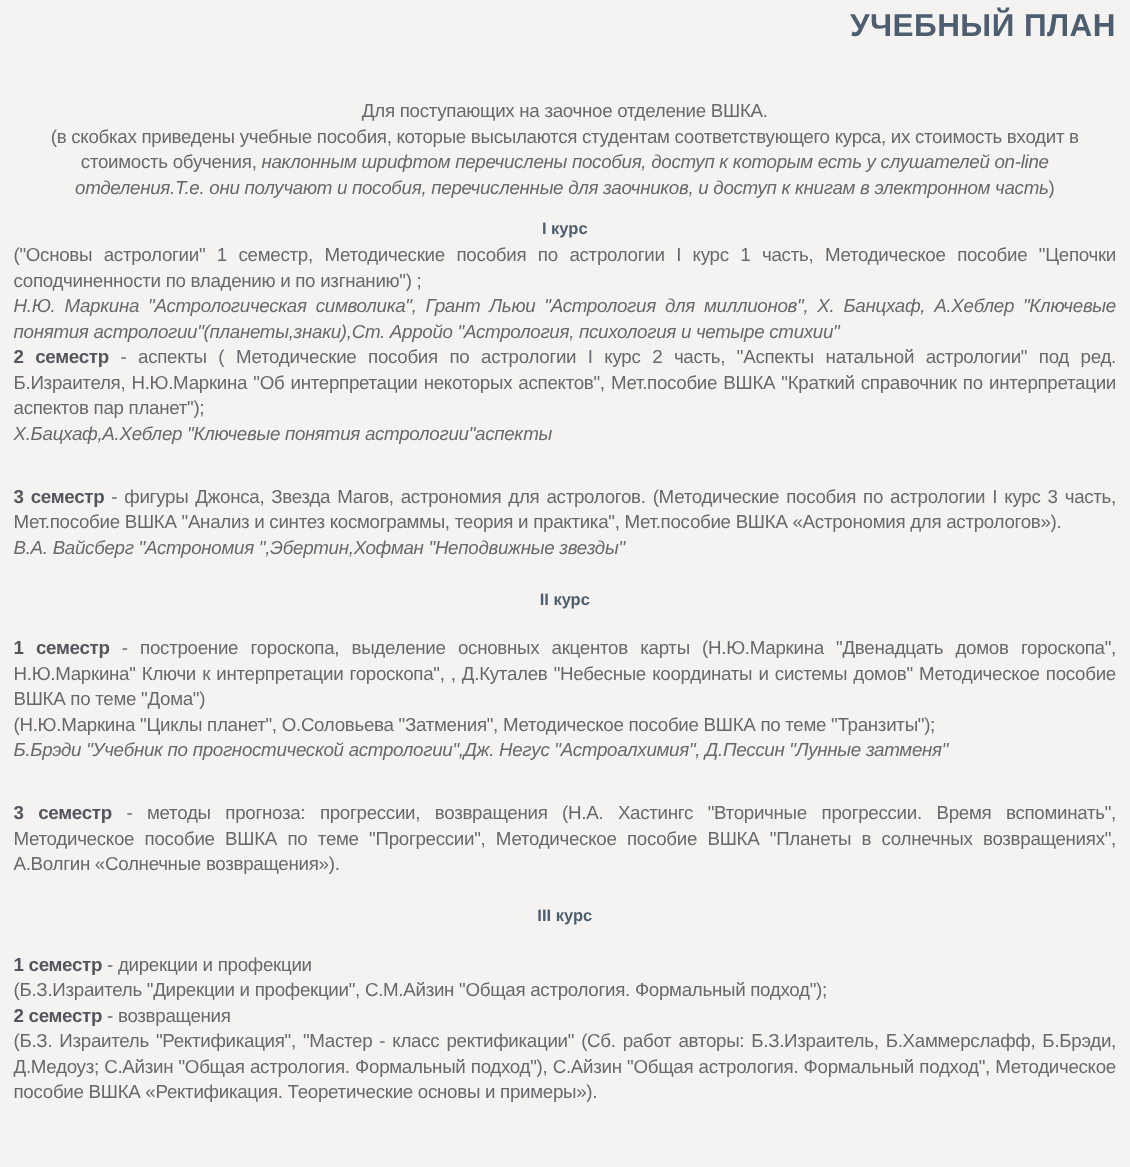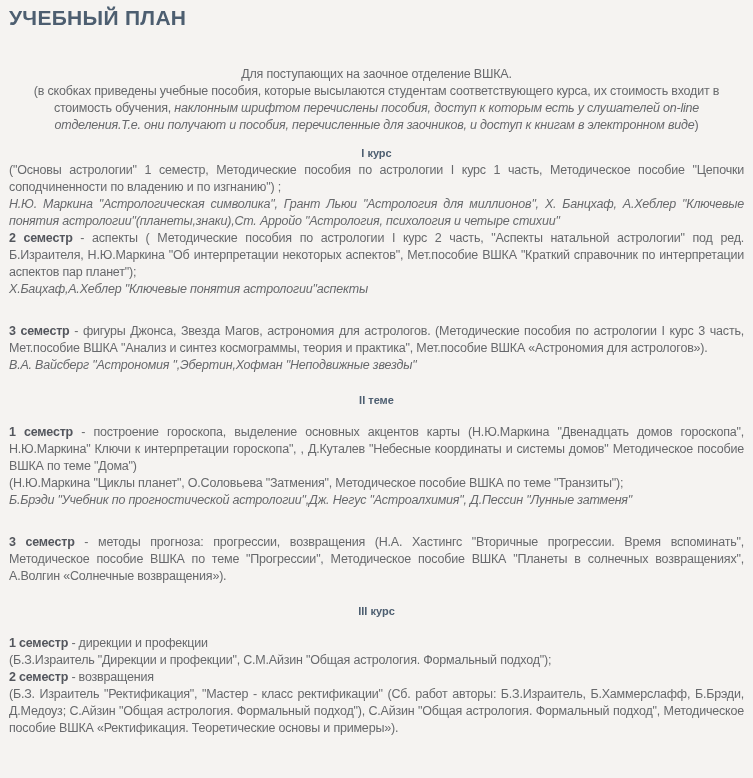--- a/index.html
+++ b/index.html
@@ -20,21 +20,21 @@
     font-family: "Liberation Sans", sans-serif;
     color: var(--body-color);
     font-size: 12.5px;
     letter-spacing: -0.2px;
   }
   .page {
     padding: 4px 9px 0 9px;
   }
   .title {
     margin: 2px 0 0 0;
-    text-align: left;
+    text-align: right;
     font-size: 21px;
     font-weight: bold;
     letter-spacing: 0.3px;
     color: var(--heading-color);
   }
   .intro {
     margin: 36px 2px 0 2px;
     text-align: center;
     line-height: 17px;
   }
@@ -59,35 +59,35 @@
   .b { font-weight: bold; color: var(--bold-color); }
   .i { font-style: italic; }
 </style>
 </head>
 <body>
 
 <div class="page">
   <h1 class="title">УЧЕБНЫЙ ПЛАН</h1>
 
   <p class="intro"><span>Для поступающих на заочное отделение ВШКА.</span><br>
-    <span>(в скобках приведены учебные пособия, которые высылаются студентам соответствующего курса, их стоимость входит в стоимость обучения, </span><span class="i">наклонным шрифтом перечислены пособия, доступ к которым есть у слушателей on-line отделения.Т.е. они получают и пособия, перечисленные для заочников, и доступ к книгам в электронном виде</span><span>)</span>
+    <span>(в скобках приведены учебные пособия, которые высылаются студентам соответствующего курса, их стоимость входит в стоимость обучения, </span><span class="i">наклонным шрифтом перечислены пособия, доступ к которым есть у слушателей on-line отделения.Т.е. они получают и пособия, перечисленные для заочников, и доступ к книгам в электронном часть</span><span>)</span>
   </p>
 
   <div>
       <section class="course">
         <h2 class="course-heading">I курс</h2>
         <p class="para"><span>("Основы астрологии" 1 семестр, Методические пособия по астрологии I курс 1 часть, Методическое пособие "Цепочки соподчиненности по владению и по изгнанию") ;</span></p>
         <p class="para"><span class="i">Н.Ю. Маркина "Астрологическая символика", Грант Льюи "Астрология для миллионов", Х. Банцхаф, А.Хеблер "Ключевые понятия астрологии"(планеты,знаки),Ст. Арройо "Астрология, психология и четыре стихии"</span></p>
         <p class="para"><span class="b">2 семестр</span><span> - аспекты ( Методические пособия по астрологии I курс 2 часть, "Аспекты натальной астрологии" под ред. Б.Израителя, Н.Ю.Маркина "Об интерпретации некоторых аспектов", Мет.пособие ВШКА "Краткий справочник по интерпретации аспектов пар планет");</span></p>
         <p class="para"><span class="i">Х.Бацхаф,А.Хеблер "Ключевые понятия астрологии"аспекты</span></p>
         <p class="para gap"><span class="b">3 семестр</span><span> - фигуры Джонса, Звезда Магов, астрономия для астрологов. (Методические пособия по астрологии I курс 3 часть, Мет.пособие ВШКА "Анализ и синтез космограммы, теория и практика", Мет.пособие ВШКА «Астрономия для астрологов»).</span></p>
         <p class="para"><span class="i">В.А. Вайсберг "Астрономия ",Эбертин,Хофман "Неподвижные звезды"</span></p>
       </section>
       <section class="course">
-        <h2 class="course-heading">II теме</h2>
+        <h2 class="course-heading">II курс</h2>
         <p class="para"><span class="b">1 семестр</span><span> - построение гороскопа, выделение основных акцентов карты (Н.Ю.Маркина "Двенадцать домов гороскопа", Н.Ю.Маркина" Ключи к интерпретации гороскопа", , Д.Куталев "Небесные координаты и системы домов" Методическое пособие ВШКА по теме "Дома")</span></p>
         <p class="para"><span>(Н.Ю.Маркина "Циклы планет", О.Соловьева "Затмения", Методическое пособие ВШКА по теме "Транзиты");</span></p>
         <p class="para"><span class="i">Б.Брэди "Учебник по прогностической астрологии",Дж. Негус "Астроалхимия", Д.Пессин "Лунные затменя"</span></p>
         <p class="para gap"><span class="b">3 семестр</span><span> - методы прогноза: прогрессии, возвращения (Н.А. Хастингс "Вторичные прогрессии. Время вспоминать", Методическое пособие ВШКА по теме "Прогрессии", Методическое пособие ВШКА "Планеты в солнечных возвращениях", А.Волгин «Солнечные возвращения»).</span></p>
       </section>
       <section class="course">
         <h2 class="course-heading">III курс</h2>
         <p class="para"><span class="b">1 семестр</span><span> - дирекции и профекции</span></p>
         <p class="para"><span>(Б.З.Израитель "Дирекции и профекции", С.М.Айзин "Общая астрология. Формальный подход");</span></p>
         <p class="para"><span class="b">2 семестр</span><span> - возвращения</span></p>

